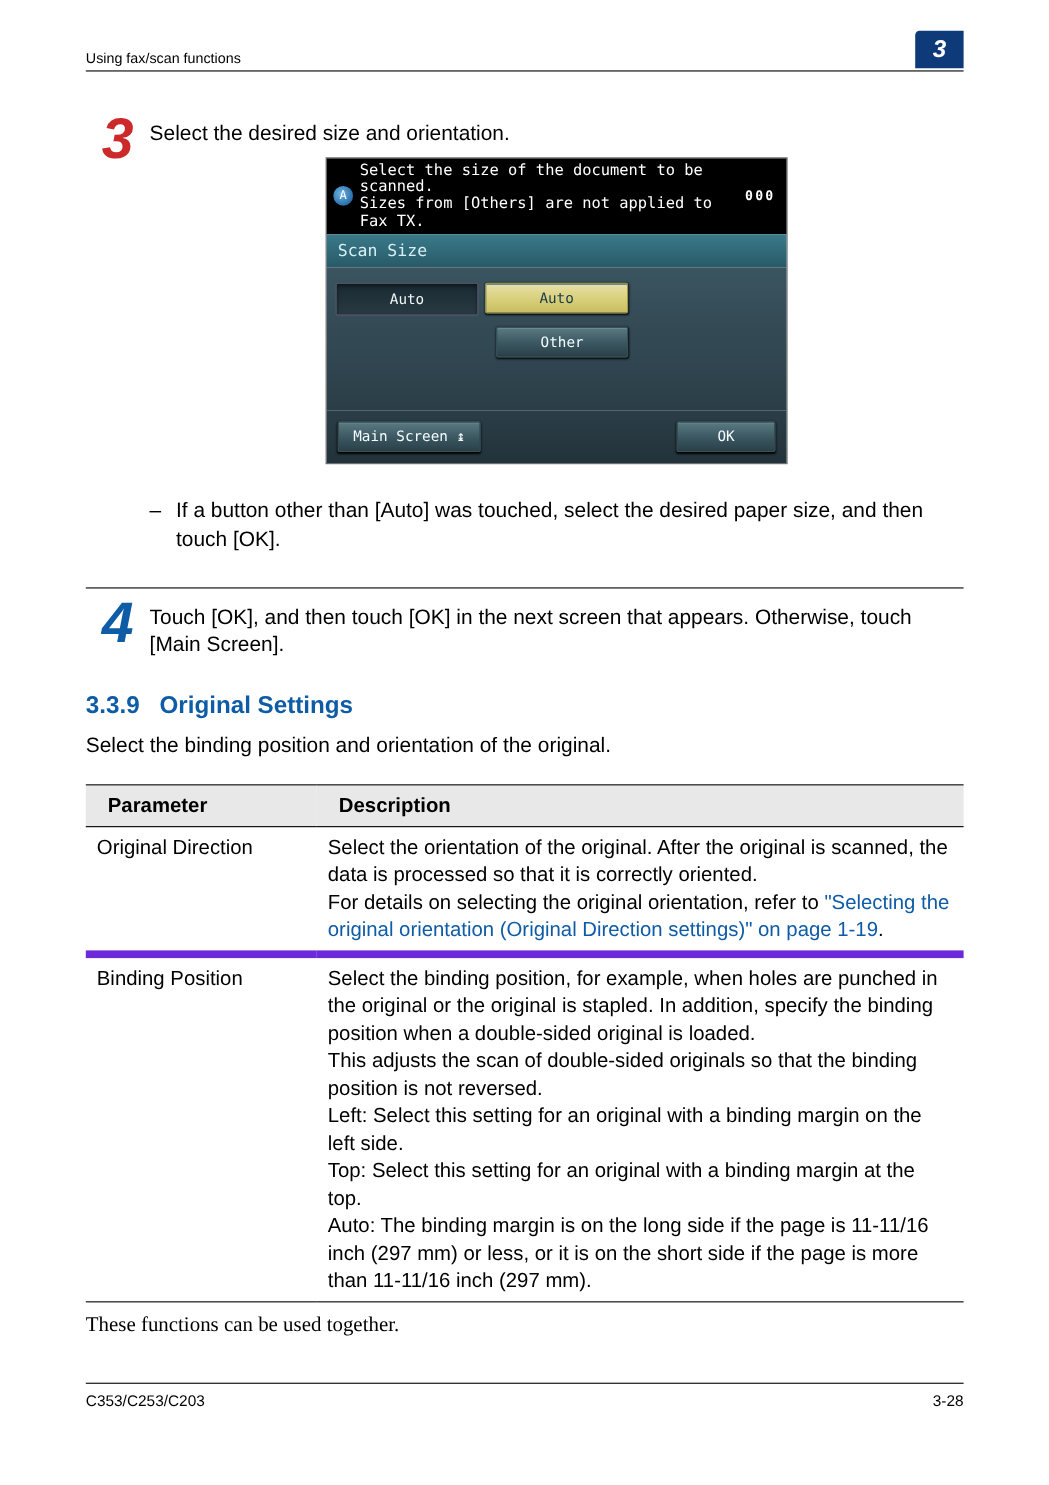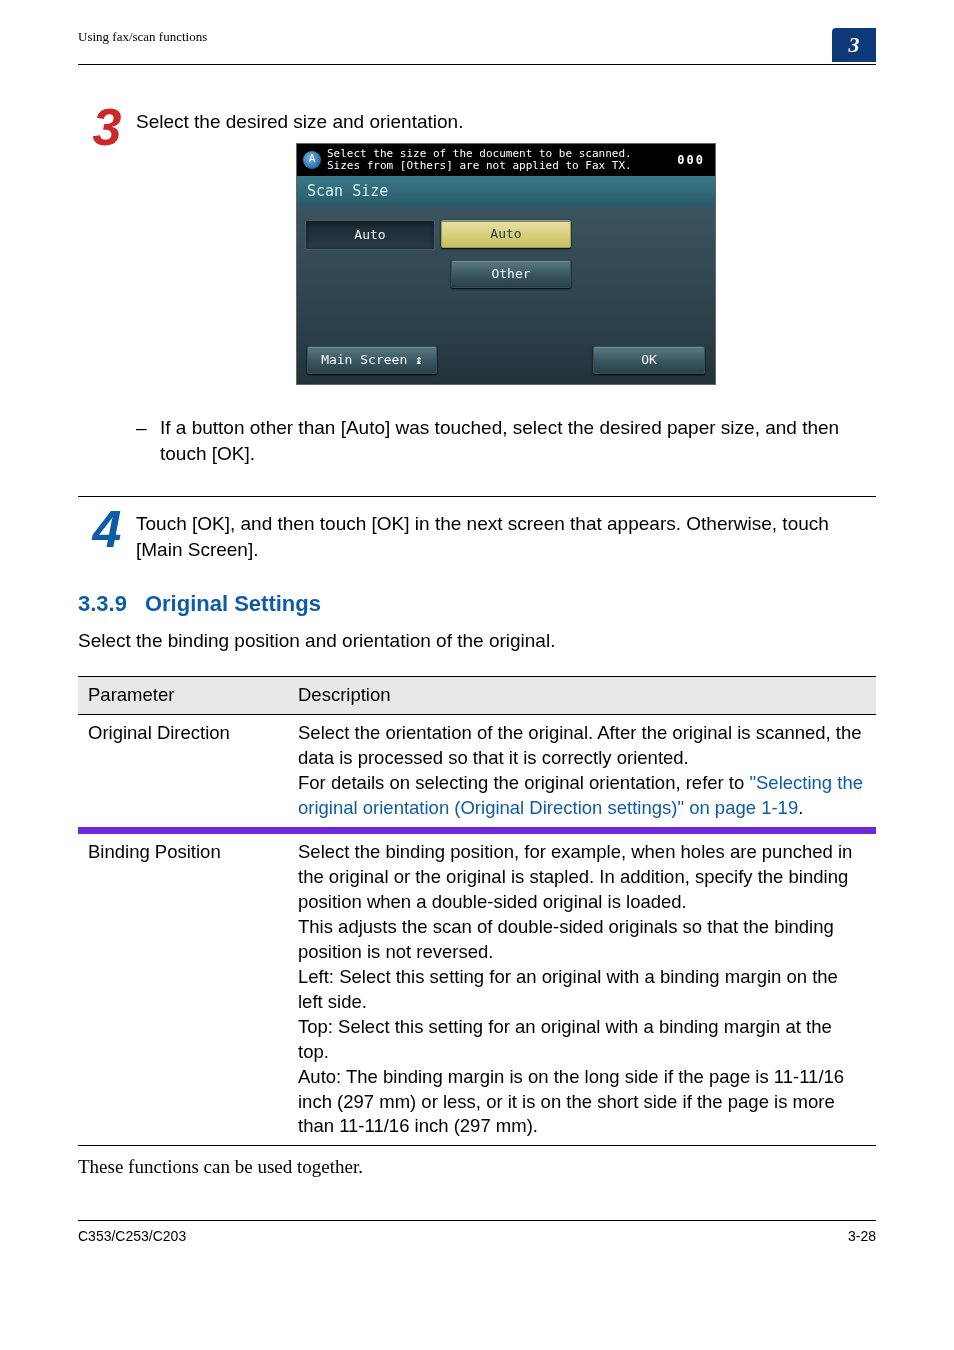--- a/index.html
+++ b/index.html
@@ -10,23 +10,22 @@
     color: #000;
     font-size: 19px;
     line-height: 1.35;
   }
   .page {
     padding: 28px 78px 0 78px;
   }
   .hdr-row {
     display: flex;
     justify-content: space-between;
-    align-items: flex-start;
+    align-items: flex-end;
     margin-bottom: 2px;
-    font-family: Liberation Serif, serif;
   }
   .hdr-left {
     font-size: 13px;
     color: #000;
   }
   .hdr-right-box {
     width: 44px;
     height: 34px;
     background: #0f3a7a;
     color: #fff;
@@ -68,21 +67,21 @@
     display: flex;
     align-items: center;
     padding: 4px 10px 4px 6px;
   }
   .ss-top-icon {
     width: 18px; height: 18px; border-radius: 50%;
     background: radial-gradient(circle at 40% 40%, #6fb4e8 0%, #2a6ea8 70%);
     display:inline-flex;align-items:center;justify-content:center;
     font-size:11px;color:#fff;margin-right:6px;
   }
-  .ss-top-text { font-size: 11px; line-height: 1.1; flex:1; }
+  .ss-top-text { font-size: 14px; line-height: 1.1; flex:1; }
   .ss-top-num { font-size: 12px; letter-spacing: 2px; font-weight: bold; }
   .ss-title {
     background: linear-gradient(#3a7a8a, #285a68);
     color: #d8f0f5;
     padding: 5px 10px;
     font-size: 15px;
   }
   .ss-body {
     background: linear-gradient(#3a5460, #2b3e47);
     padding: 14px 8px 8px 8px;
@@ -117,21 +116,21 @@
   .row2 { display:flex; gap:5px; justify-content:center; margin-bottom:6px; padding-left: 76px;}
   .row2 .btn3d { width:120px; }
   .row3 { display:flex; justify-content:center; padding-left: 10px;}
   .row3 .btn3d { width:120px; }
   .ss-footer {
     background: linear-gradient(#2b3e47, #22323a);
     padding: 10px;
     display:flex;justify-content:space-between;align-items:flex-end;
   }
   .ss-footer .btn3d { width:130px; }
-  .ss-footer .btn3d.small { width:112px; }
+  .ss-footer .btn3d.small { width:90px; }
 
   .sub-indent { padding-left: 58px; margin-bottom: 30px; }
   .dash-item { display:flex; gap:10px; }
   .dash-item .dash { width:14px; flex-shrink:0; }
   .dash-item .txt { flex:1; }
 
   .sect-heading {
     color: #0e5ba6;
     font-weight: bold;
     font-size: 22px;
@@ -141,24 +140,24 @@
   .intro { margin-bottom: 22px; }
 
   table.param {
     width: 100%;
     border-collapse: collapse;
     font-size: 18.5px;
   }
   table.param th {
     background: #e8e8e8;
     text-align: left;
-    padding: 6px 10px;
+    padding: 6px 20px;
     border-top: 1.5px solid #000;
     border-bottom: 1px solid #000;
-    font-weight: normal;
+    font-weight: bold;
   }
   table.param th:first-child { width: 210px; }
   table.param td {
     padding: 6px 10px;
     border-bottom: 7px solid #6d28d9;
     vertical-align: top;
   }
   table.param tr:last-child td { border-bottom: 1.5px solid #000; }
   .link { color: #0e5ba6; }
 

